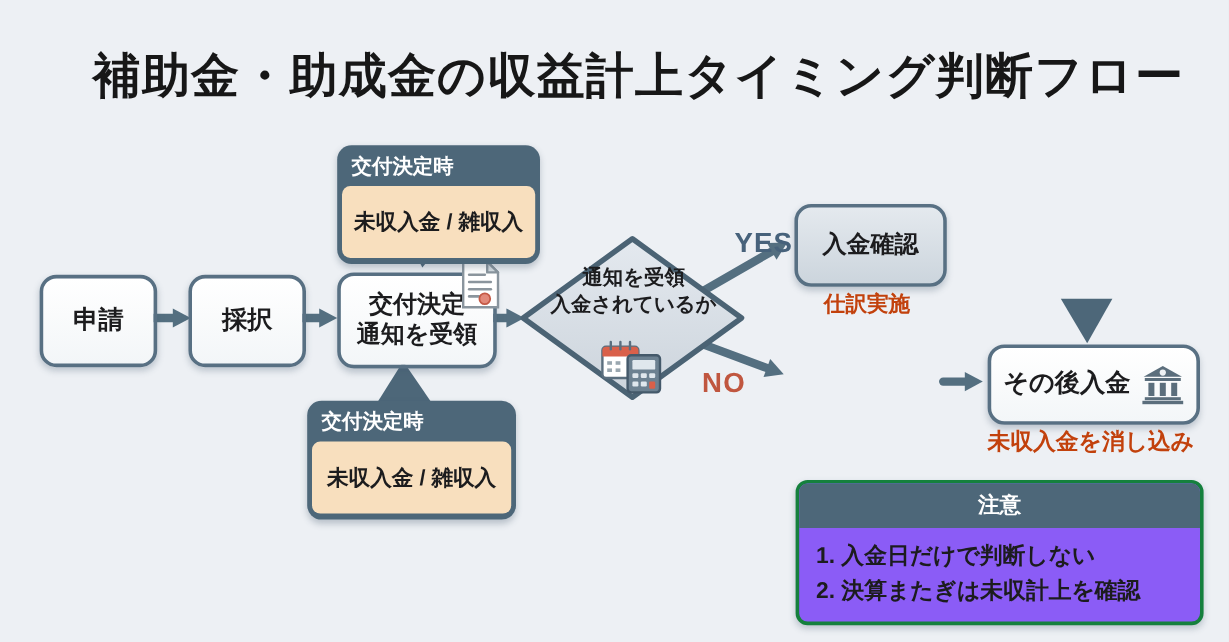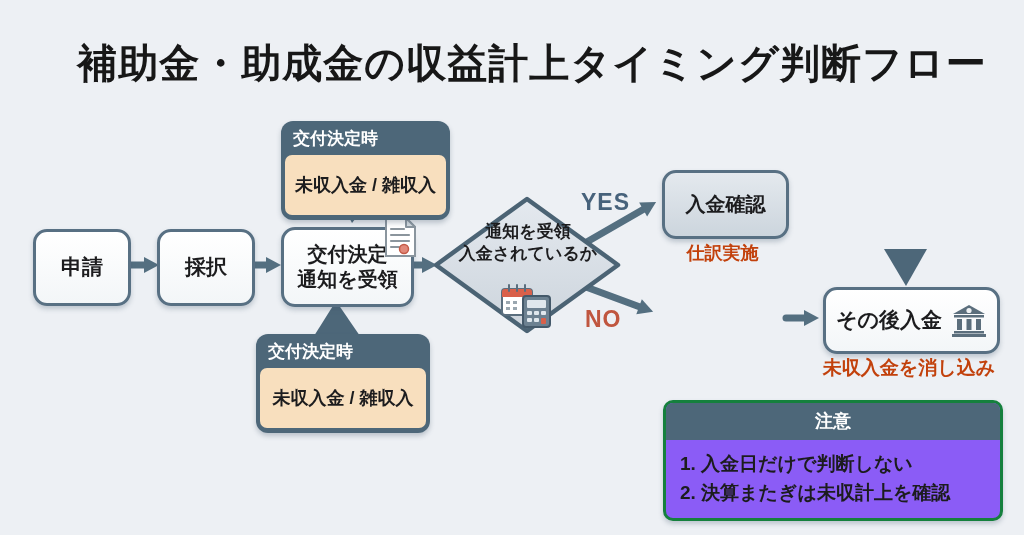--- a/index.html
+++ b/index.html
@@ -55,21 +55,21 @@
     border-radius:7px;
     color:#1c1c1e;text-align:center;
     font-size:18px;font-weight:800;
     padding:18px 10px;
     white-space:nowrap;
   }
   .branch-label{
     position:absolute;
     font-size:23px;font-weight:800;letter-spacing:1px;
   }
-  .yes{color:#47627b;}
+  .yes{color:#47627b;margin-left:31px;}
   .no{color:#c0563f;}
   .diamond-label{
     position:absolute;left:437px;top:221px;width:182px;
     text-align:center;font-size:17px;font-weight:800;color:#1c1c1e;
     line-height:1.3;
   }
   .diamond-label span{display:block;}
   .note{
     position:absolute;left:663px;top:400px;width:334px;
     border:3px solid #15803d;border-radius:10px;

